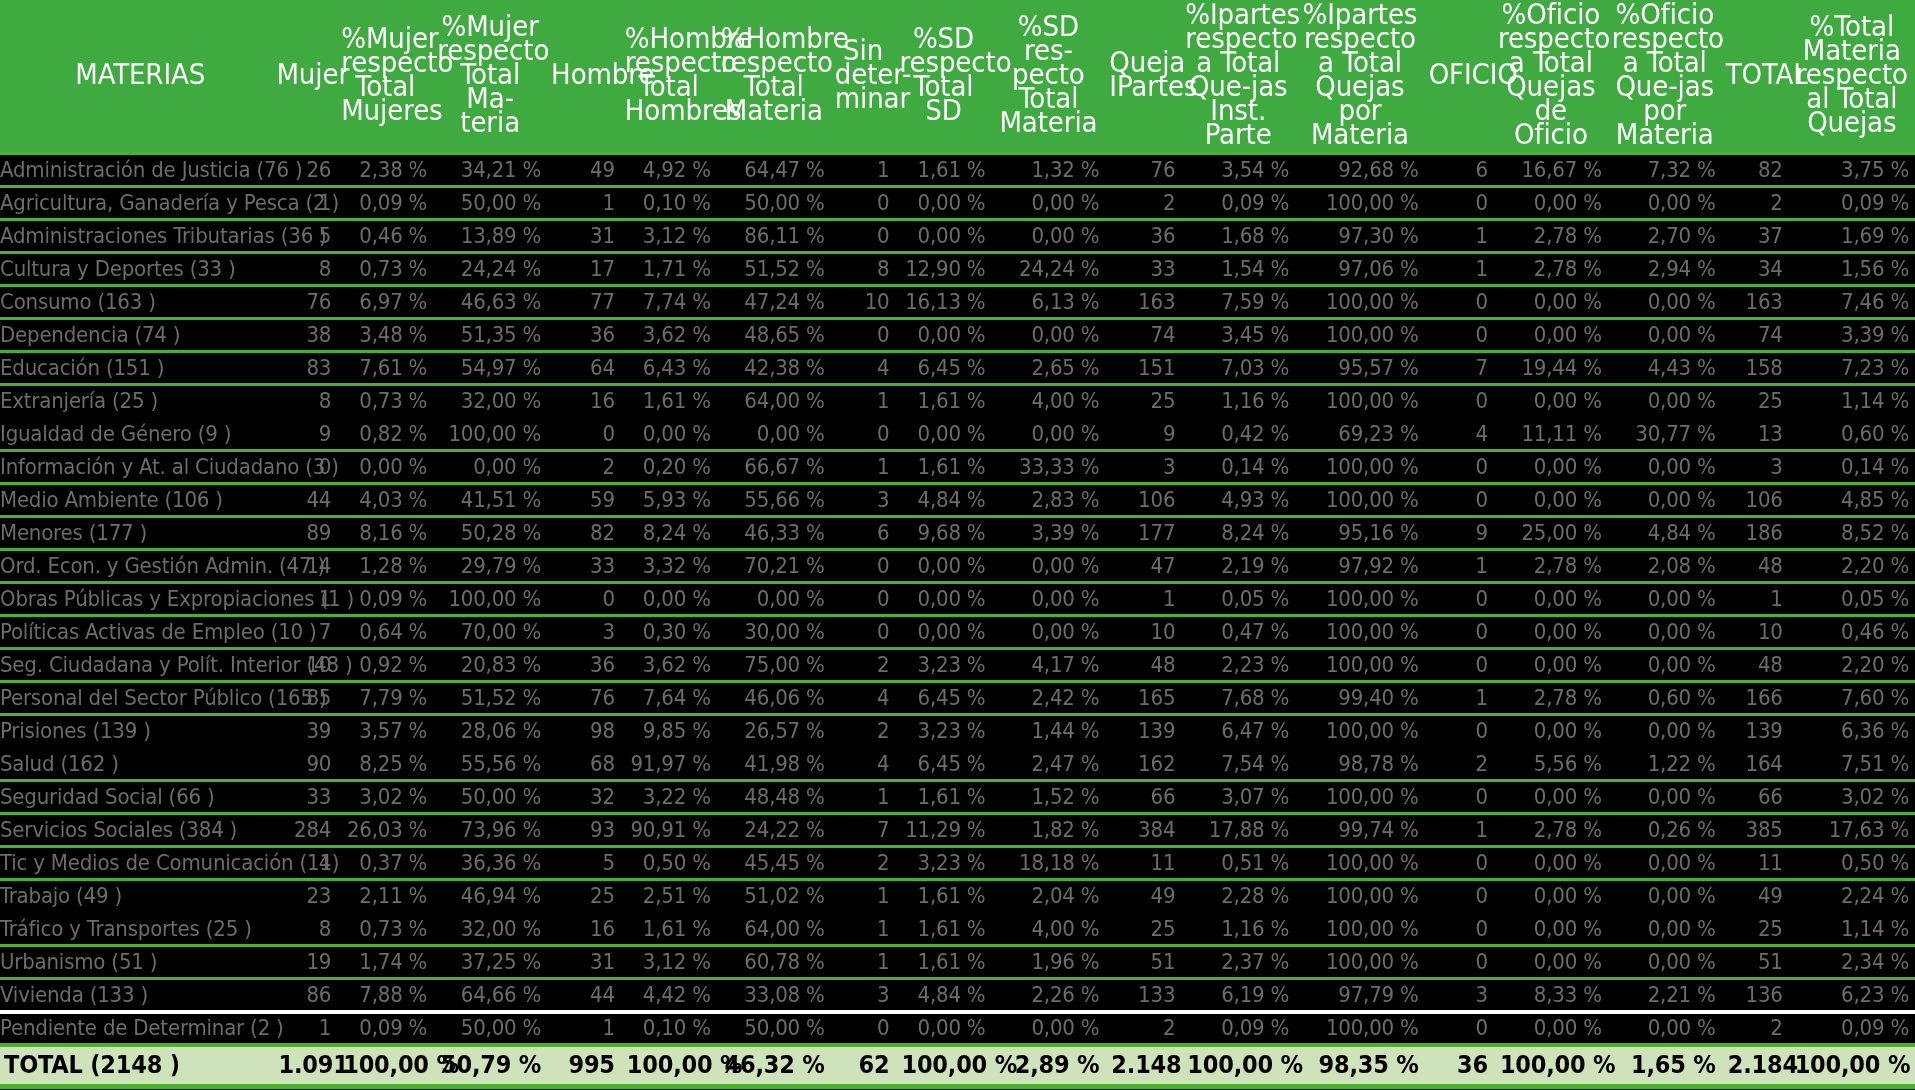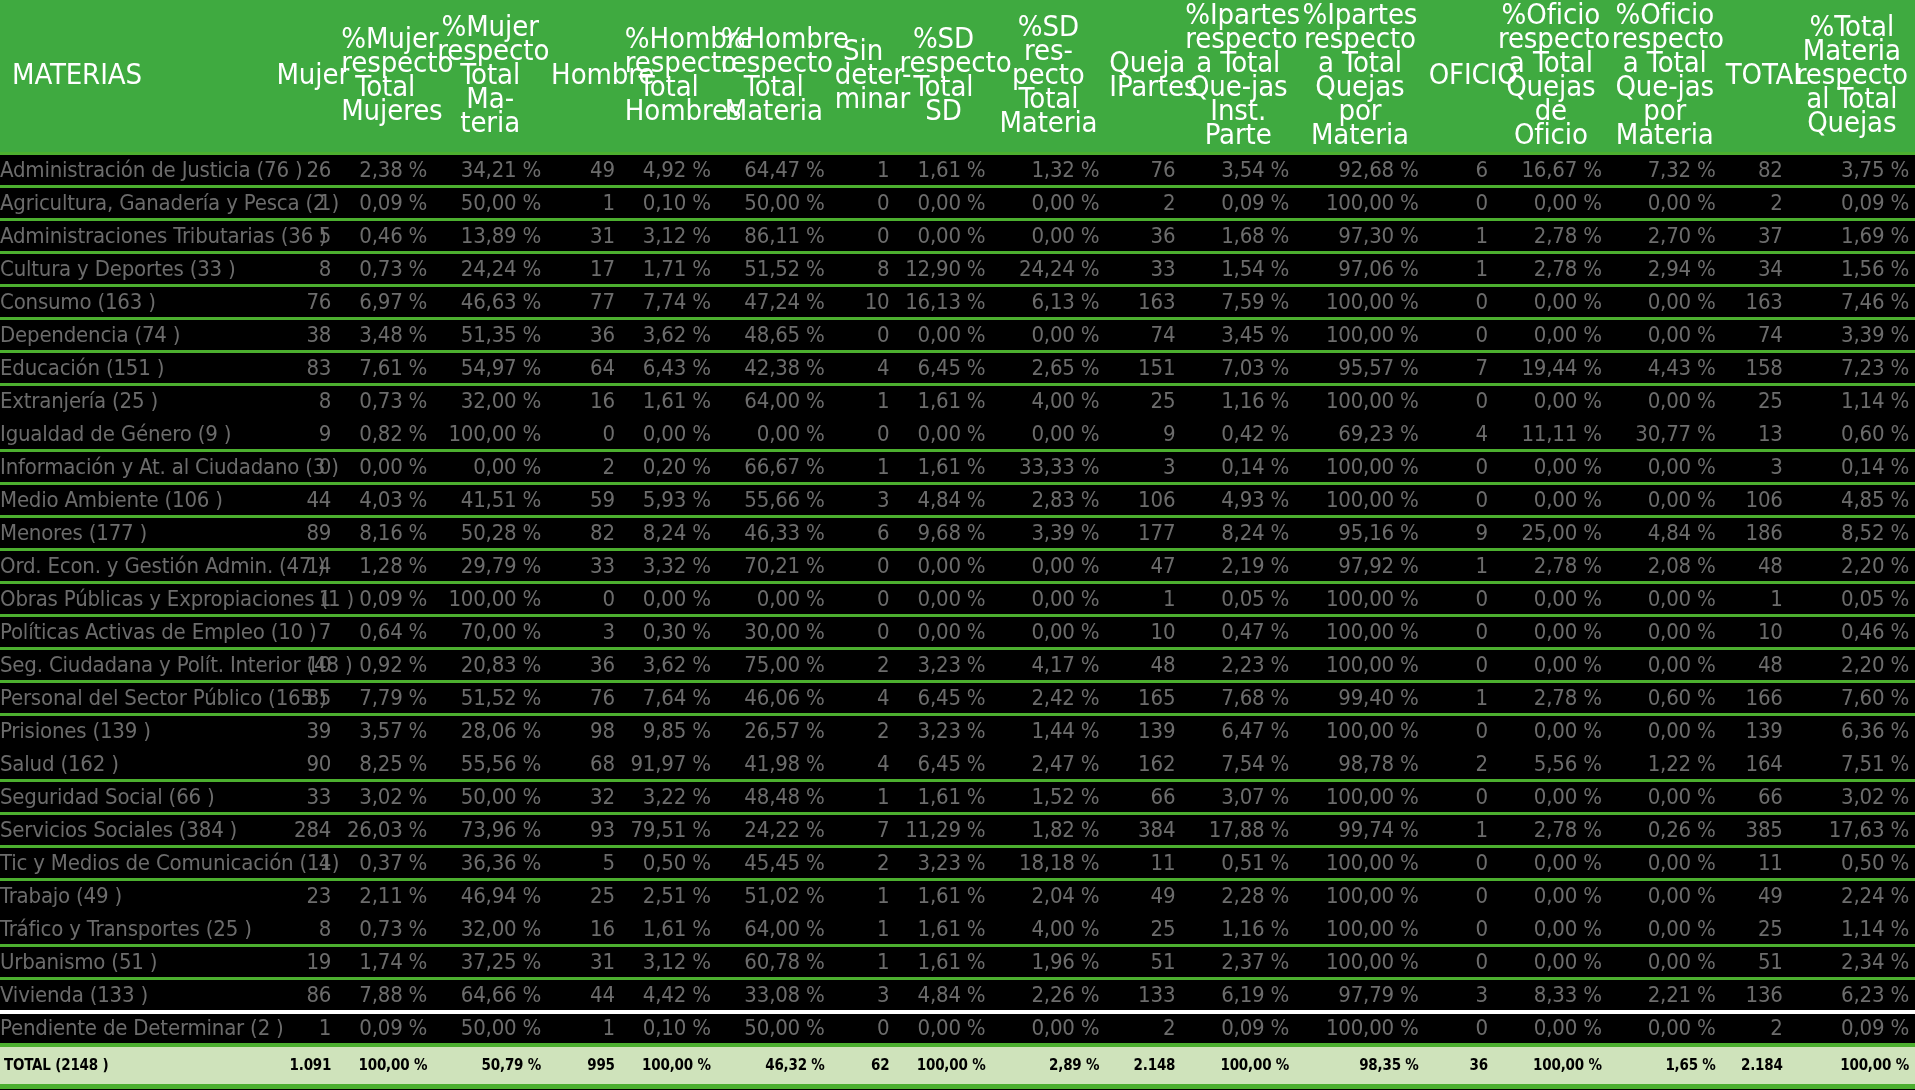--- a/index.html
+++ b/index.html
@@ -33,21 +33,21 @@
     font-size: 29px;
     line-height: 24px;
     vertical-align: middle;
     text-align: center;
     padding: 2px 4px 6px 4px;
     height: 120px;
     box-sizing: border-box;
     letter-spacing: -0.1px;
   }
   thead tr.hdr th.materias-h {
-    text-align: left;
+    text-align: center;
     padding-left: 12px;
   }
 
   
   tbody tr.drow td {
     background: #000000;
     color: #6c6c6c;
     font-size: 22px;
     line-height: 22px;
     height: 33px;
@@ -69,21 +69,21 @@
     border-bottom: 4px solid #ffffff;
   }
   tbody tr.drow.firstrow td {
     border-top: 3px solid #4caf2f;
   }
 
   
   tbody tr.totalrow td {
     background: #cfe3bb;
     color: #000000;
-    font-size: 15px;
+    font-size: 25px;
     font-weight: bold;
     line-height: 26px;
     height: 42px;
     padding: 0 6px;
     text-align: right;
     white-space: nowrap;
     border-top: 4px solid #4caf2f;
     border-bottom: 5px solid #4caf2f;
     box-sizing: border-box;
     letter-spacing: -0.2px;
@@ -540,21 +540,21 @@
           <td>0,00 %</td>
           <td>66</td>
           <td>3,02 %</td>
         </tr>
         <tr class="drow">
           <td class="mat">Servicios Sociales (384 )</td>
           <td>284</td>
           <td>26,03 %</td>
           <td>73,96 %</td>
           <td>93</td>
-          <td>79,51 %</td>
+          <td>90,91 %</td>
           <td>24,22 %</td>
           <td>7</td>
           <td>11,29 %</td>
           <td>1,82 %</td>
           <td>384</td>
           <td>17,88 %</td>
           <td>99,74 %</td>
           <td>1</td>
           <td>2,78 %</td>
           <td>0,26 %</td>

